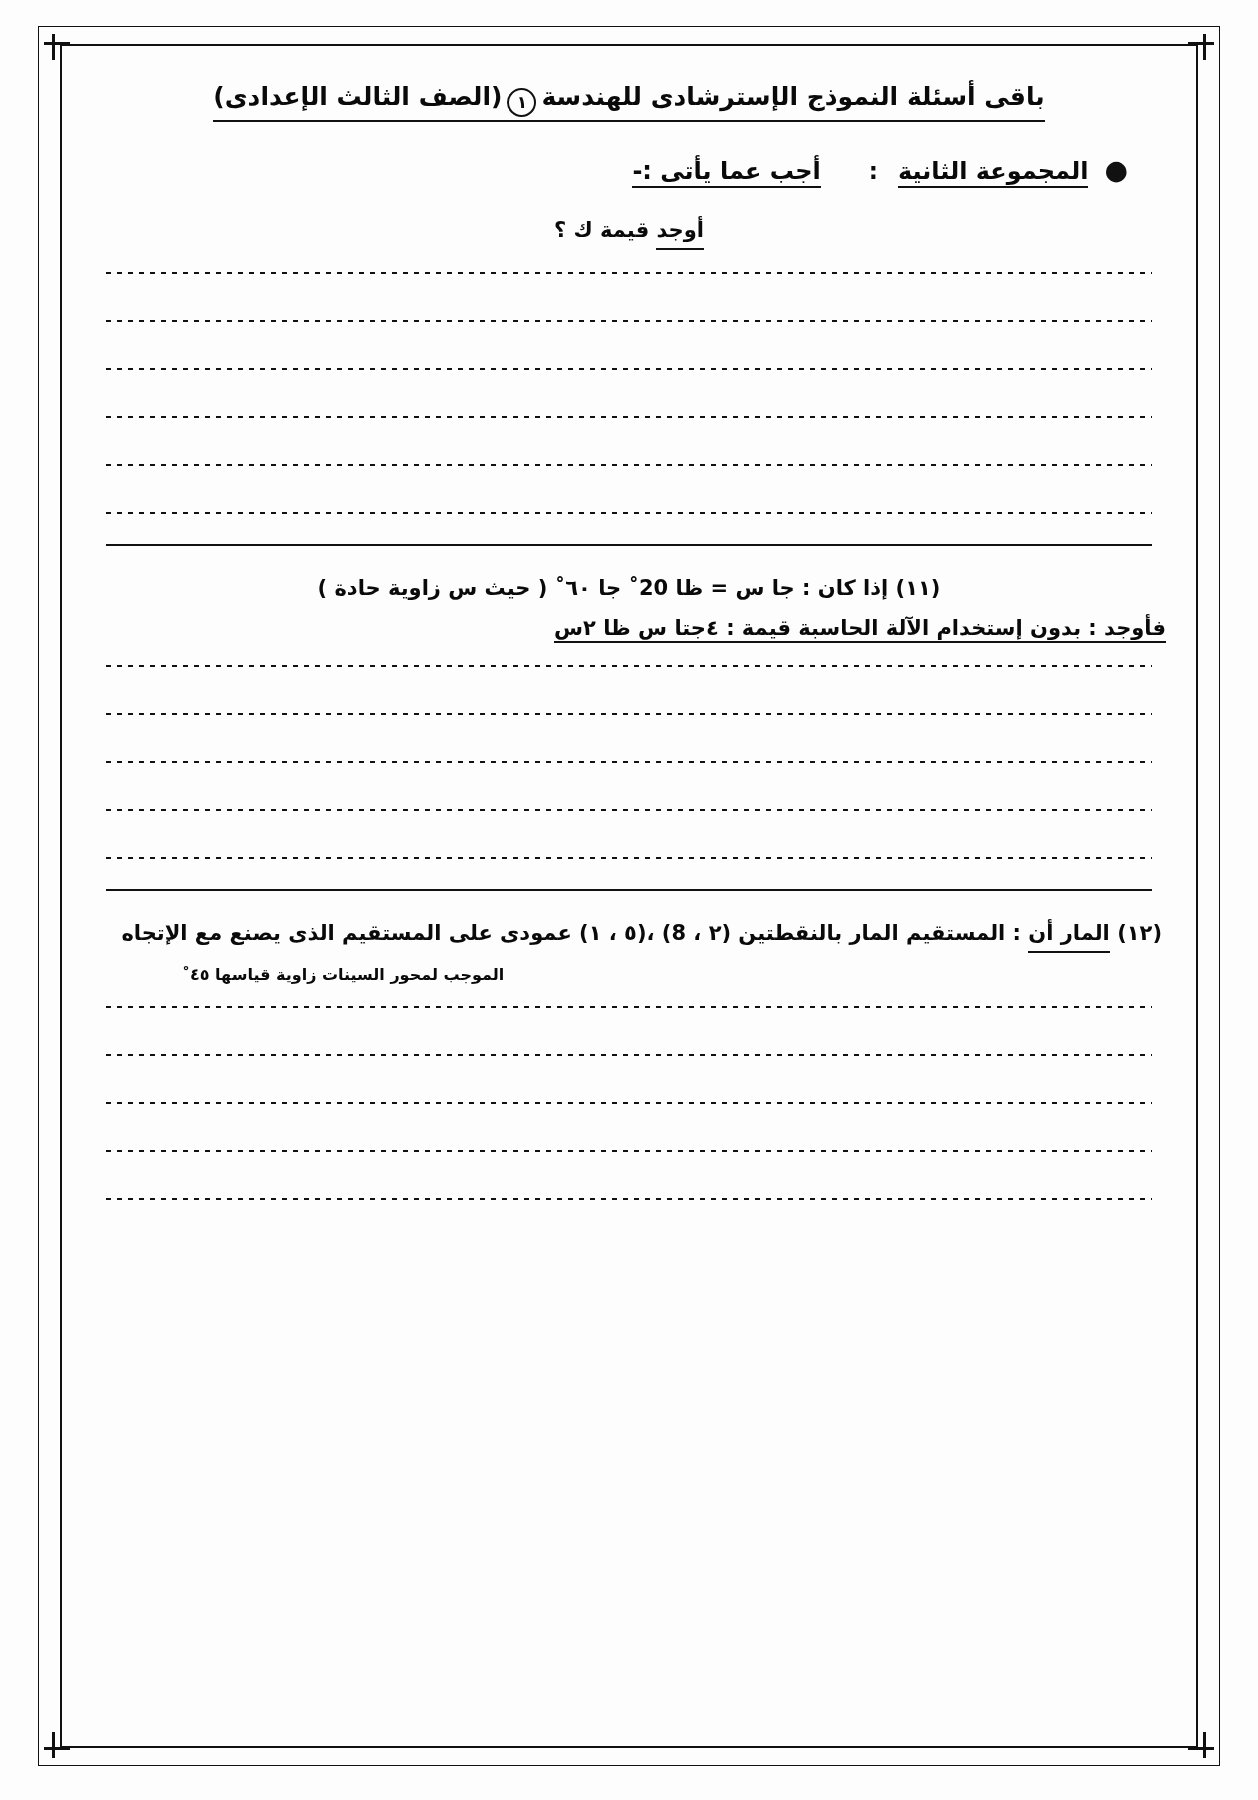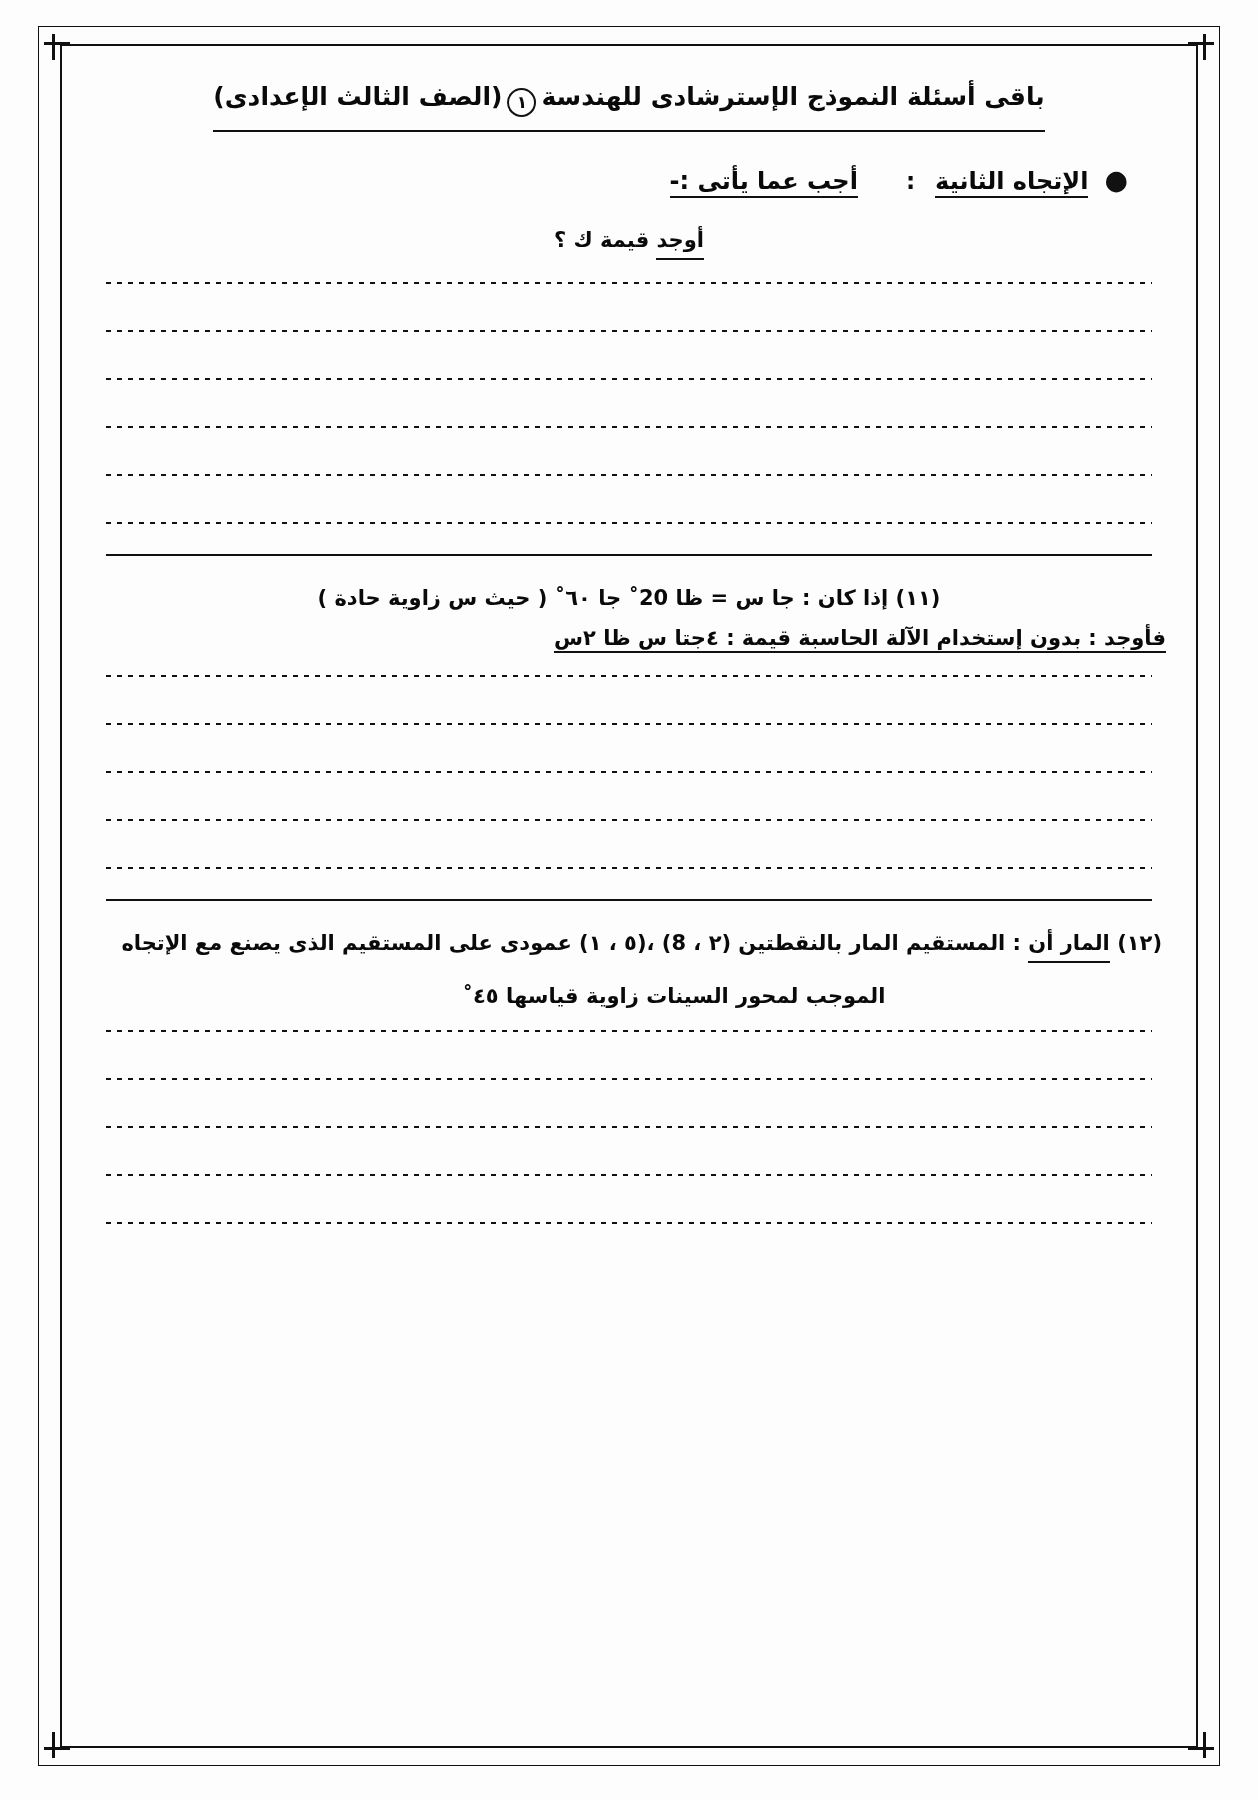--- a/index.html
+++ b/index.html
@@ -63,21 +63,21 @@
     text-align: center;
     margin-top: 26px;
     margin-bottom: 6px;
   }
   .title {
     display: inline-block;
     font-size: 25px;
     font-weight: bold;
     letter-spacing: -0.3px;
     border-bottom: 2.5px solid #111;
-    padding-bottom: 13px;
+    padding-bottom: 3px;
     white-space: nowrap;
   }
   .circled {
     display: inline-block;
     width: 25px;
     height: 25px;
     line-height: 24px;
     border: 2px solid #111;
     border-radius: 50%;
     text-align: center;
@@ -146,24 +146,24 @@
     border-bottom: 2px solid #111;
     padding-bottom: 1px;
     display: inline-block;
   }
   .u {
     border-bottom: 2px solid #111;
     padding-bottom: 1px;
     display: inline-block;
   }
   .q12-line2 {
-    text-align: center;
-    font-size: 21px;
-    font-weight: bold;
-    margin-top: 21px;
+    text-align: left;
+    font-size: 16px;
+    font-weight: bold;
+    margin-top: 12px;
     padding-left: 90px;
   }
 
   
   .answer-lines {
     margin-top: 22px;
   }
   .dotline {
     height: 2px;
     margin: 0 14px 0 14px;
@@ -201,21 +201,21 @@
   <div class="tick h" style="right:44px; bottom:50px;"></div>
 
   <div class="content">
 
     <div class="title-row">
       <span class="title"><span>باقى أسئلة النموذج الإسترشادى للهندسة</span><span class="circled">١</span><span>(الصف الثالث الإعدادى)</span></span>
     </div>
 
     <div class="section-row">
       <span class="bullet">●</span>
-      <span class="section-title">الإتجاه الثانية</span>
+      <span class="section-title">المجموعة الثانية</span>
       <span class="section-colon">:</span>
       <span class="section-sub">أجب عما يأتى :-</span>
     </div>
 
     <div class="question">
       <div class="q-text center">
         <span class="u">أوجد</span><span> قيمة ك ؟</span>
       </div>
       <div class="answer-lines">
         <div class="dotline"></div>

